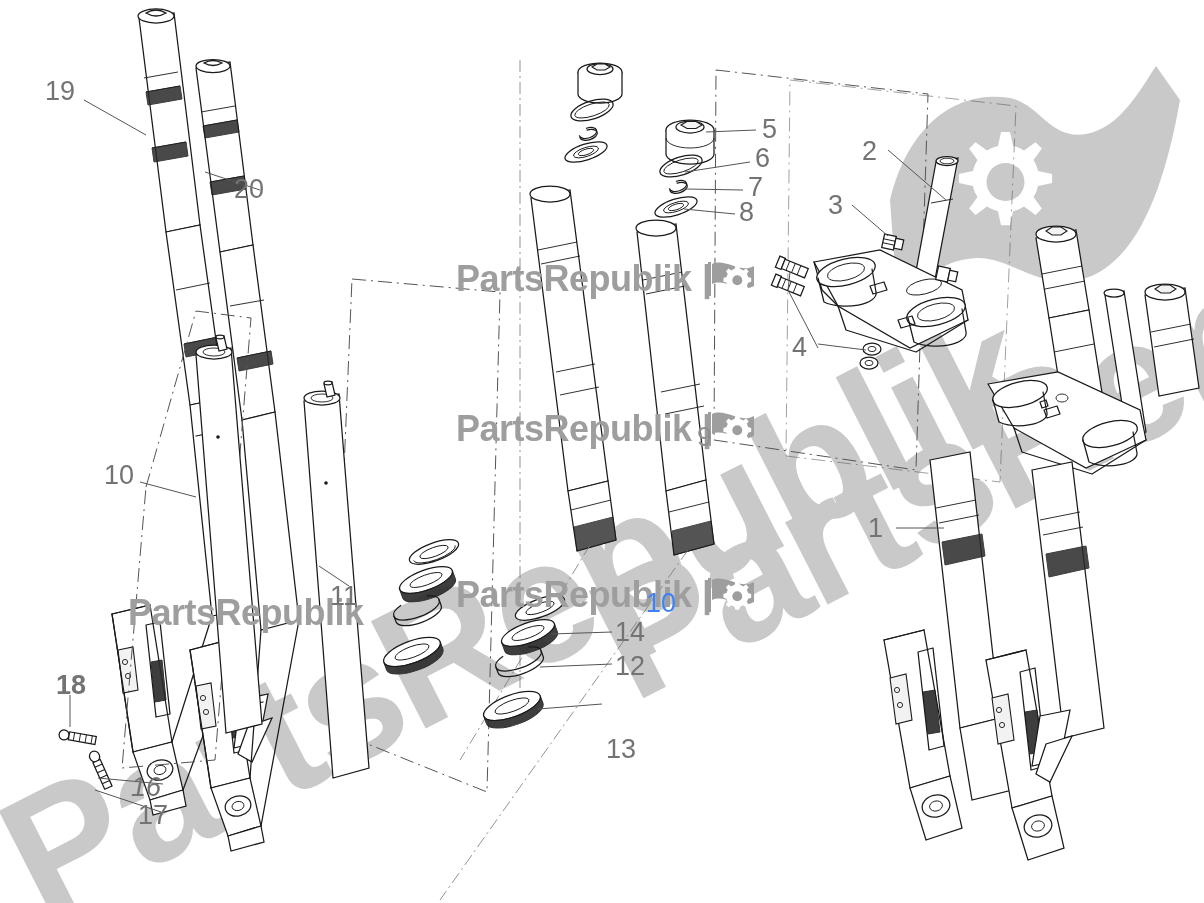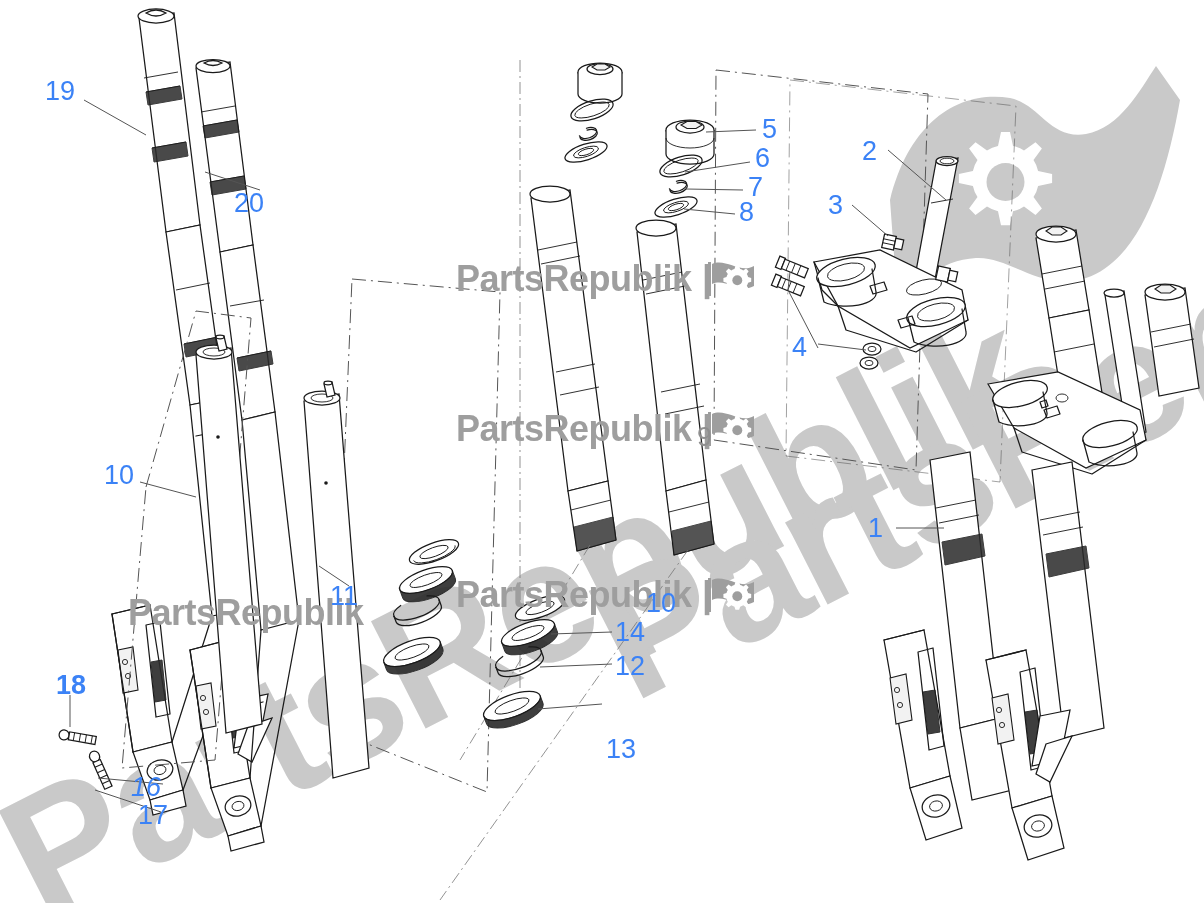--- a/index.html
+++ b/index.html
@@ -6,21 +6,21 @@
   body{
     font-family:"Liberation Sans", sans-serif;
     width:1204px;height:903px;overflow:hidden;position:relative;
   }
   #stage{position:relative;width:1204px;height:903px;background:#fff;overflow:hidden;}
   #stage svg{position:absolute;left:0;top:0;}
   .num{
     position:absolute;
     font-family:"Liberation Sans", sans-serif;
     font-size:27px;
-    color:#3b82f6;
+    color:#737373;
     line-height:1;
     white-space:nowrap;
     user-select:none;
   }
   .wm-text{
     position:absolute;
     font-family:"Liberation Sans", sans-serif;
     font-weight:bold;
     color:#9e9e9e;
     white-space:nowrap;
@@ -493,21 +493,21 @@
       </g>
       <rect x="2" y="2" width="3" height="34" fill="#9e9e9e"></rect>
     </svg>
   </div>
 
   <div style="position:absolute;left:128px;top:592px;">
     <span class="wm-text" style="position:relative;font-size:36px;letter-spacing:-0.5px;">PartsRepublik</span>
   </div>
 
   <div class="num" style="left:45px;  top:78px;">19</div>
-  <div class="num" style="left:234px; top:190px;">20</div>
+  <div class="num" style="left:234px; top:176px;">20</div>
   <div class="num" style="left:762px; top:116px;">5</div>
   <div class="num" style="left:755px; top:145px;">6</div>
   <div class="num" style="left:748px; top:174px;">7</div>
   <div class="num" style="left:739px; top:199px;">8</div>
   <div class="num" style="left:862px; top:138px;">2</div>
   <div class="num" style="left:828px; top:192px;">3</div>
   <div class="num" style="left:792px; top:334px;">4</div>
   <div class="num" style="left:868px; top:515px;">1</div>
   <div class="num" style="left:697px; top:424px; color:#8f8f8f;">9</div>
   <div class="num" style="left:634px; top:590px; color:#3b82f6;margin-left:12px;">10</div>

